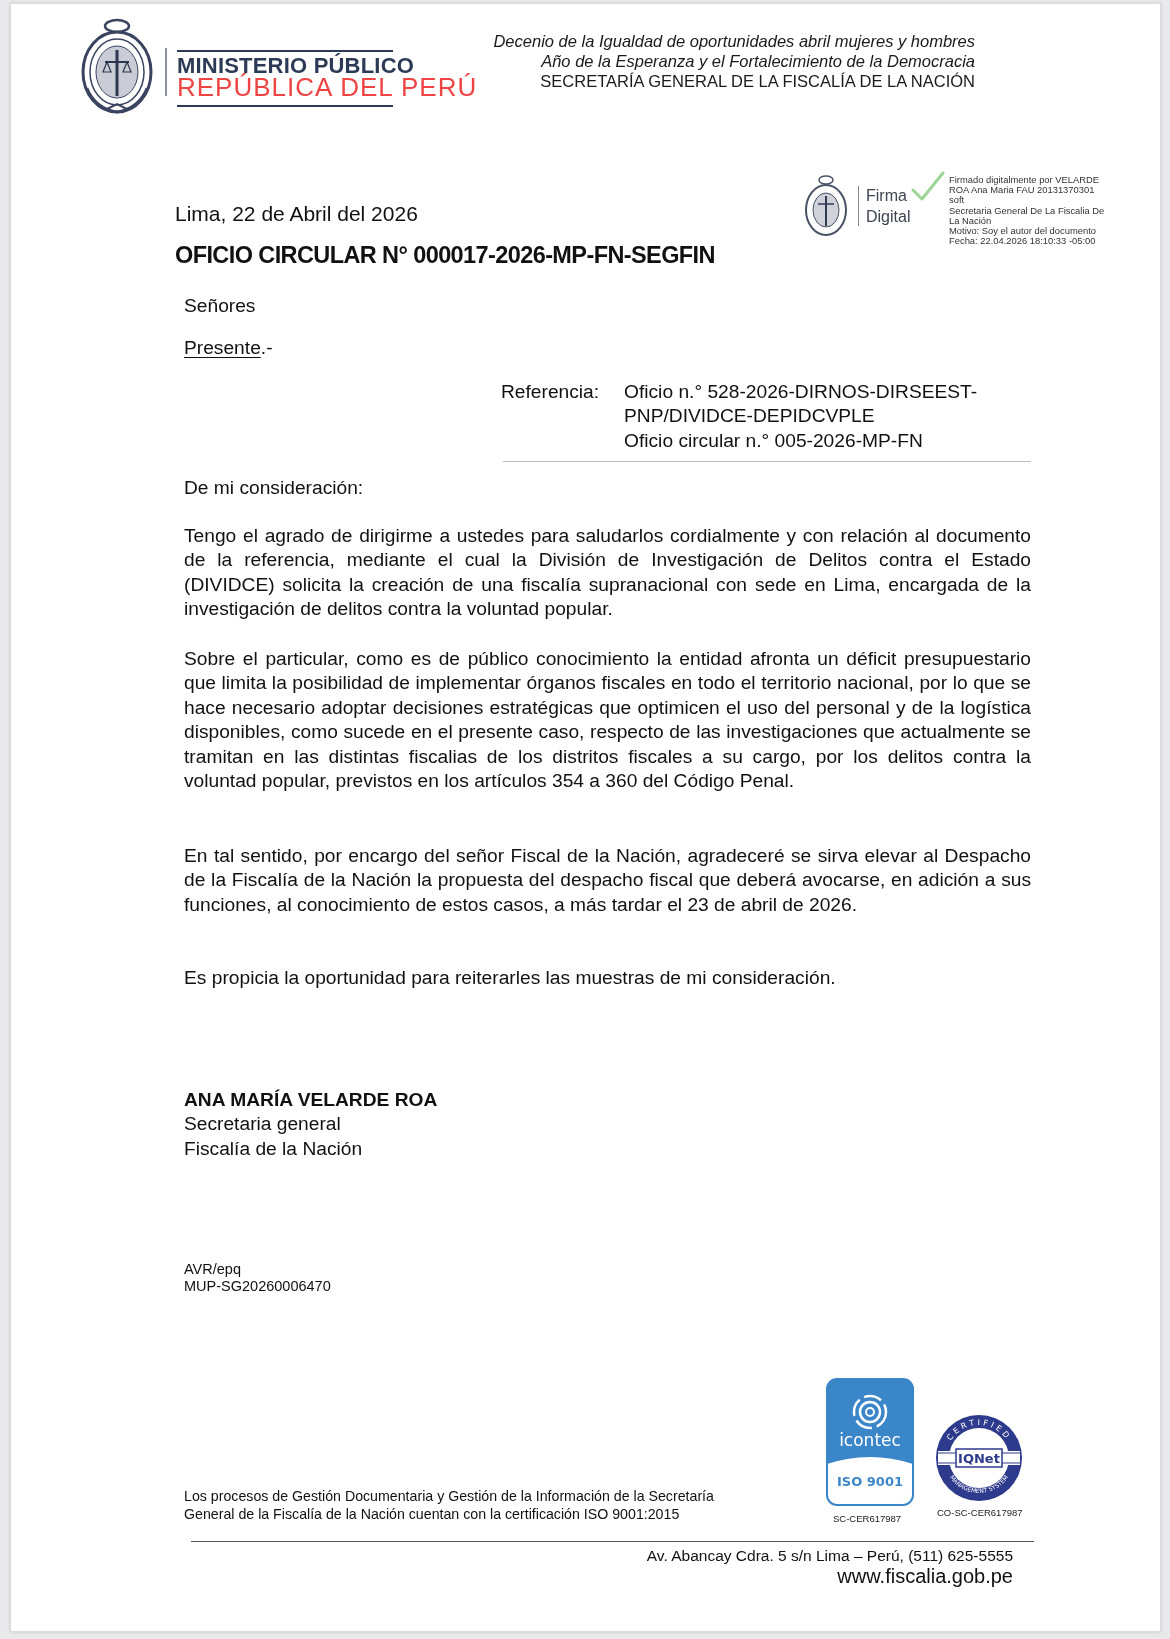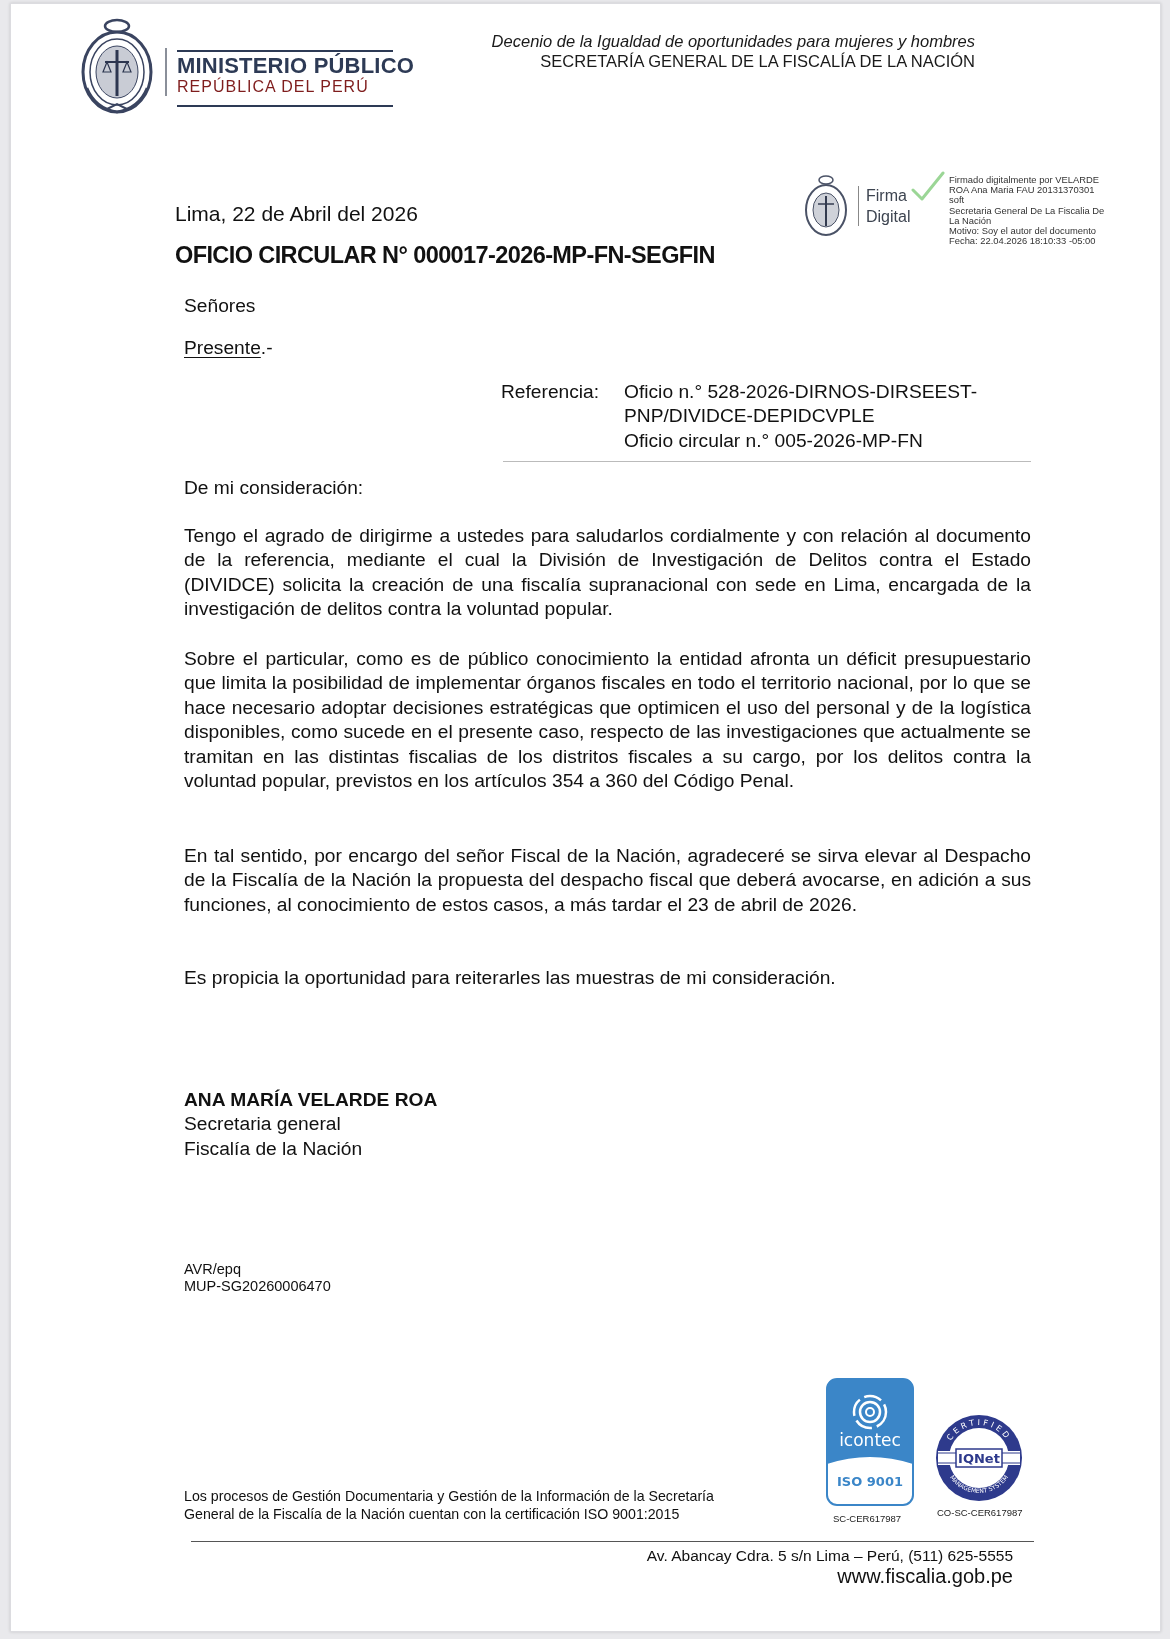--- a/index.html
+++ b/index.html
@@ -18,21 +18,21 @@
     box-sizing: border-box;
   }
   .abs { position: absolute; }
 
   
   .seal { left: 66px; top: 14px; width: 80px; height: 98px; }
   .logo-divider { left: 154px; top: 44px; width: 2px; height: 48px; background: #8a8f99; }
   .logo-text { left: 166px; top: 46px; color: #2d3a55; }
   .logo-rule { height: 2px; background: #2d3a55; width: 216px; }
   .logo-title { font-weight: bold; font-size: 22px; line-height: 23px; letter-spacing: 0.2px; margin-top: 2px; }
-  .logo-sub { font-size: 16px; line-height: 20px; letter-spacing: 1px; color: #7f1d1d; margin-bottom: 8px; }
+  .logo-sub { font-size: 26px; line-height: 20px; letter-spacing: 1px; color: #ef4444; margin-bottom: 8px; }
 
   .header-right { right: 185px; top: 27px; text-align: right; font-size: 16.5px; line-height: 20px; color: #1a1a1a; }
   .header-right .it { font-style: italic; }
 
   
   .sig-seal { left: 792px; top: 170px; width: 46px; height: 64px; }
   .sig-divider { left: 847px; top: 182px; width: 1px; height: 40px; background: #888; }
   .sig-label { left: 855px; top: 181px; font-size: 16px; line-height: 21px; color: #3d4450; }
   .sig-check { left: 900px; top: 166px; width: 34px; height: 32px; }
   .sig-details { left: 938px; top: 171px; font-size: 9.4px; line-height: 10.2px; color: #333; width: 170px; }
@@ -92,21 +92,22 @@
   </svg>
   <div class="abs logo-divider"></div>
   <div class="abs logo-text">
     <div class="logo-rule"></div>
     <div class="logo-title">MINISTERIO PÚBLICO</div>
     <div class="logo-sub">REPÚBLICA DEL PERÚ</div>
     <div class="logo-rule"></div>
   </div>
 
   <div class="abs header-right">
-    <div class="it">Decenio de la Igualdad de oportunidades para mujeres y hombres</div>
+    <div class="it">Decenio de la Igualdad de oportunidades abril mujeres y hombres</div>
+    <div class="it">Año de la Esperanza y el Fortalecimiento de la Democracia</div>
     <div>SECRETARÍA GENERAL DE LA FISCALÍA DE LA NACIÓN</div>
   </div>
 
   <svg class="abs sig-seal" viewBox="0 0 46 64">
     <ellipse cx="23" cy="6" rx="7" ry="4" fill="none" stroke="#4a5266" stroke-width="1.5"></ellipse>
     <ellipse cx="23" cy="36" rx="20" ry="25" fill="none" stroke="#4a5266" stroke-width="2"></ellipse>
     <ellipse cx="23" cy="36" rx="13" ry="17" fill="#cfd2d9" stroke="#4a5266" stroke-width="1"></ellipse>
     <line x1="23" y1="22" x2="23" y2="52" stroke="#333b4f" stroke-width="2"></line>
     <line x1="15" y1="30" x2="31" y2="30" stroke="#333b4f" stroke-width="1.5"></line>
   </svg>

